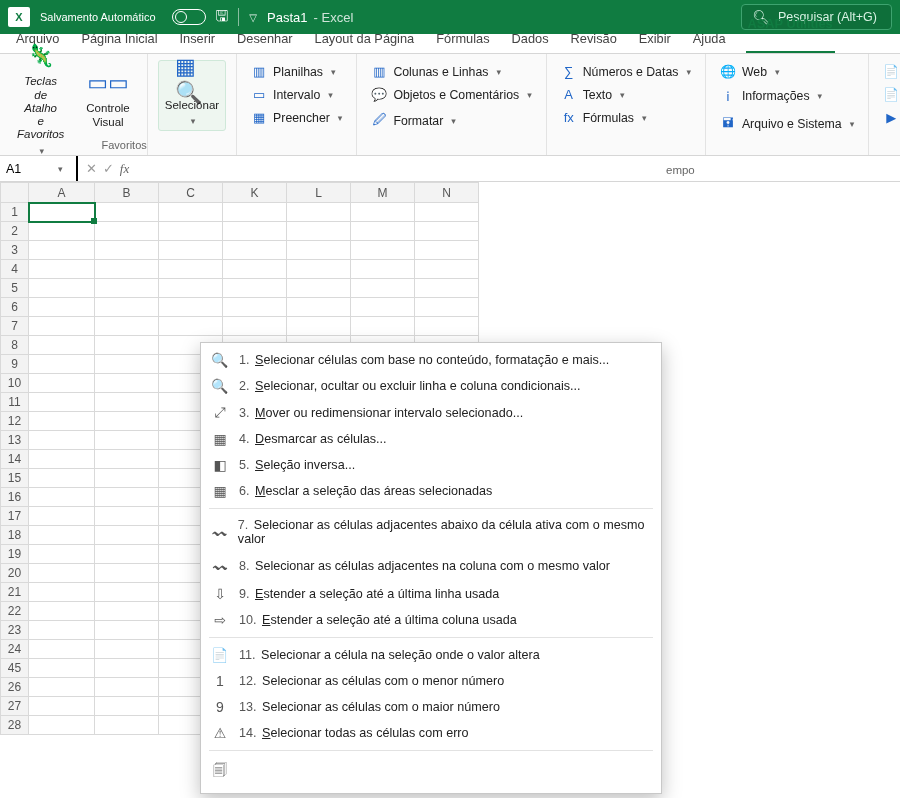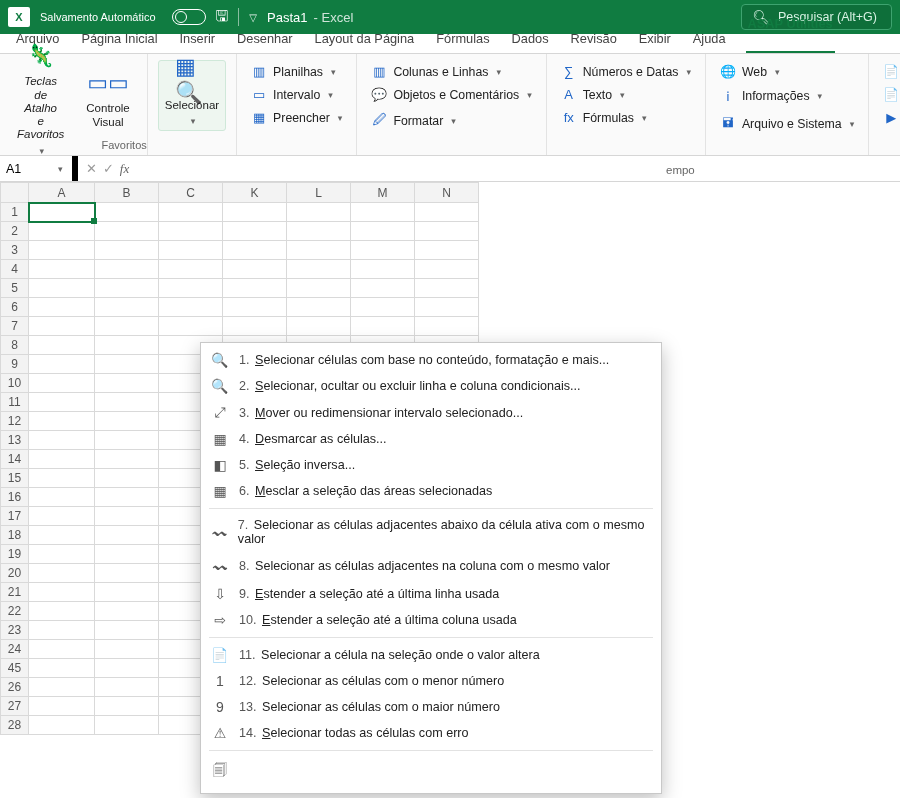--- a/index.html
+++ b/index.html
@@ -33,21 +33,21 @@
   .bigbtn.active { background:#eef6f0; border-color:#cfe8d9; }
   .bigbtn .ic { width:34px; height:30px; display:flex; align-items:center; justify-content:center; font-size:22px; }
   .bigbtn .txt { font-size:11.5px; text-align:center; line-height:1.15; }
   .vstack { display:flex; flex-direction:column; gap:4px; padding-top:2px; }
   .minibtn { display:flex; align-items:center; gap:6px; font-size:12.3px; padding:2px 4px; cursor:pointer; white-space:nowrap; }
   .minibtn .mi { width:16px; text-align:center; font-size:13px; color:#2166c7; }
   .drop { font-size:9px; color:#666; margin-left:2px; }
 
   
   .fbar { height: 26px; border-bottom:1px solid #d6d6d6; display:flex; align-items:center; background:#fff; }
-  .namebox { width:78px; border-right:6px solid #000000; height:100%; display:flex; align-items:center; padding:0 6px; gap:4px; }
+  .namebox { width:78px; border-right:2px solid #000000; height:100%; display:flex; align-items:center; padding:0 6px; gap:4px; }
   .namebox input { border:none; width:46px; font-size:12.5px; outline:none; }
   .fx-controls { display:flex; align-items:center; gap:6px; padding:0 8px; color:#9a9a9a; font-size:13px; }
   .fx-controls .fx { font-style: italic; font-family: "Times New Roman", serif; color:#666; }
 
   
   .sheet { position:relative; }
   table.grid { border-collapse:collapse; table-layout:fixed; }
   table.grid th, table.grid td { border:1px solid #d9d9d9; font-size:12px; color:#555; }
   table.grid th { background:#f3f3f3; font-weight:400; }
   .rowhdr { width:28px; text-align:center; background:#f3f3f3; }

